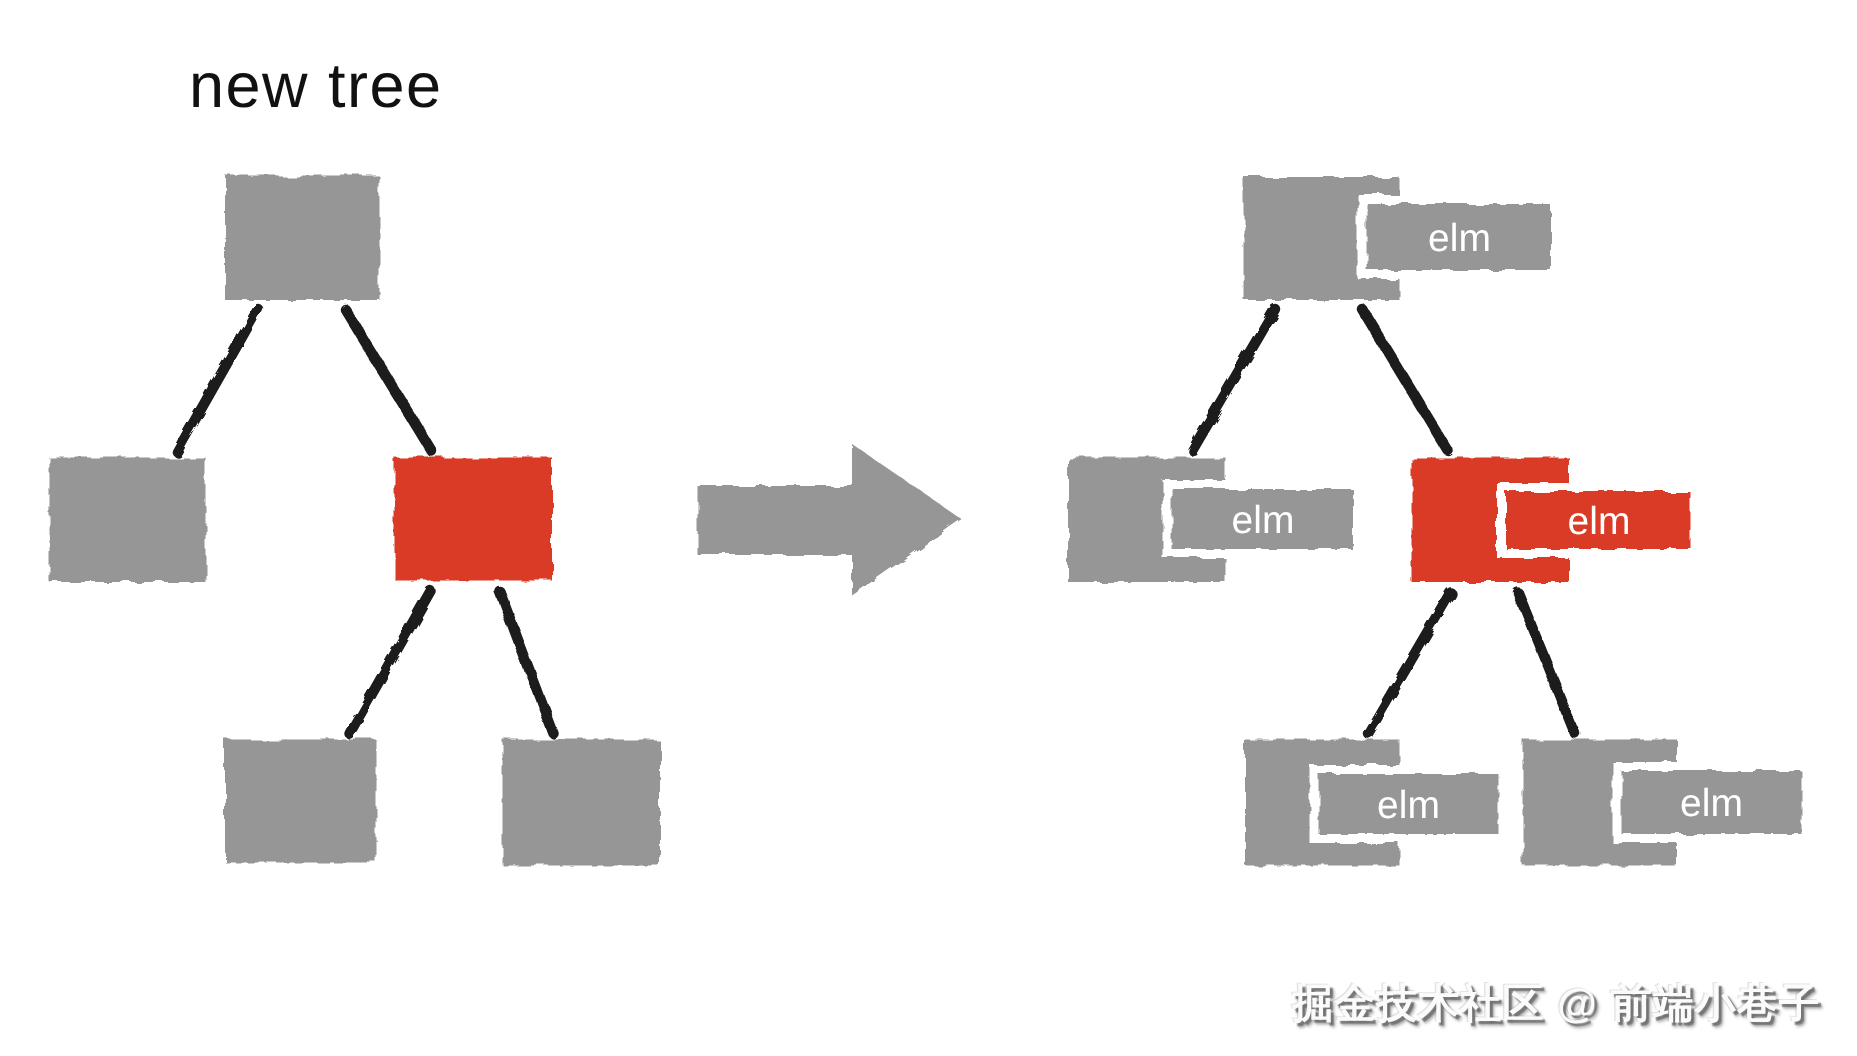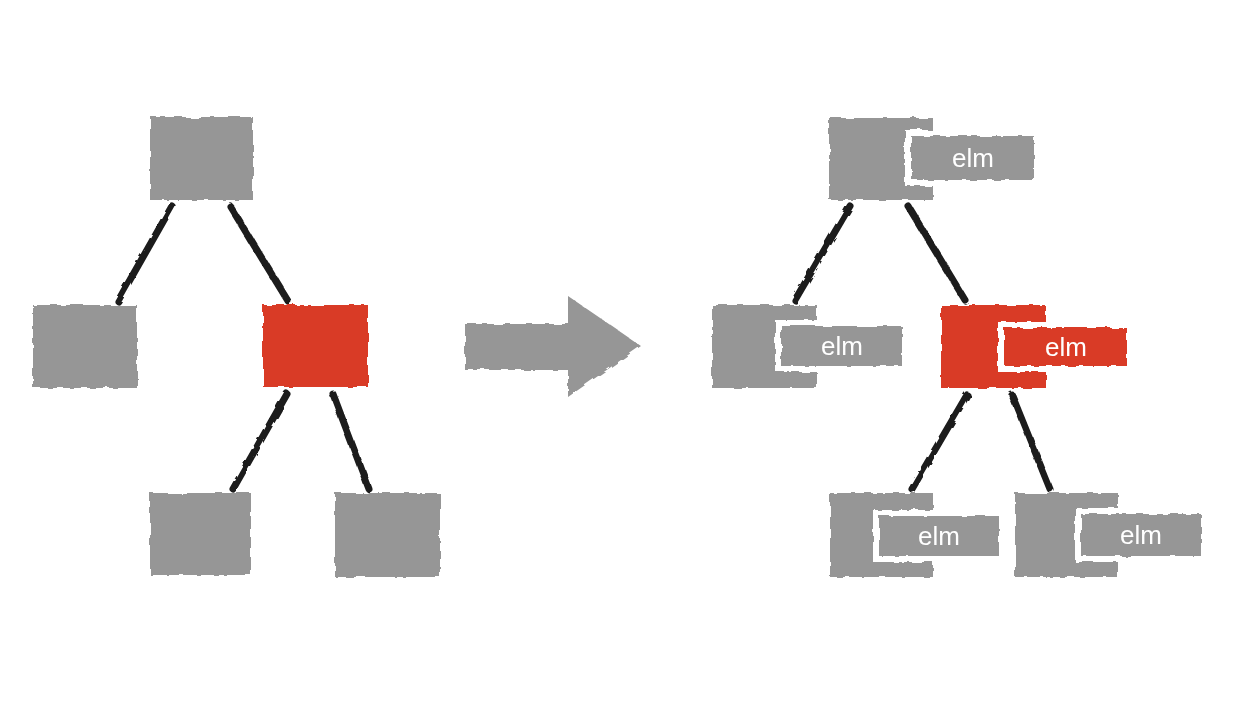--- a/index.html
+++ b/index.html
@@ -61,20 +61,21 @@
     text-shadow: 2px 2px 1px rgba(105,105,105,0.9),
                  3px 3px 2px rgba(130,130,130,0.55),
                  -1px -1px 0 rgba(225,225,225,0.9);
   }
 </style>
 </head>
 <body>
 
 <div id="canvas">
 
+  <div class="tree-title" id="new-tree-title">new tree</div>
 
 
   <svg id="diagram-svg" width="1238" height="704" viewBox="0 0 1238 704">
     <defs>
       <filter id="rough" x="-6%" y="-6%" width="112%" height="112%">
         <feTurbulence type="fractalNoise" baseFrequency="0.09" numOctaves="2" result="noise"></feTurbulence>
         <feDisplacementMap in="SourceGraphic" in2="noise" scale="5"></feDisplacementMap>
       </filter>
     </defs>
 
@@ -111,13 +112,14 @@
       <rect class="tag" x="1078" y="511" width="126" height="48"></rect>
     </g>
 
     <text class="tag-label" x="973" y="167">elm</text>
     <text class="tag-label" x="842" y="355">elm</text>
     <text class="tag-label" x="1066" y="356">elm</text>
     <text class="tag-label" x="939" y="545">elm</text>
     <text class="tag-label" x="1141" y="544">elm</text>
   </svg>
 
+  <div class="watermark">掘金技术社区 @ 前端小巷子</div>
 </div>
 
 </body></html>

